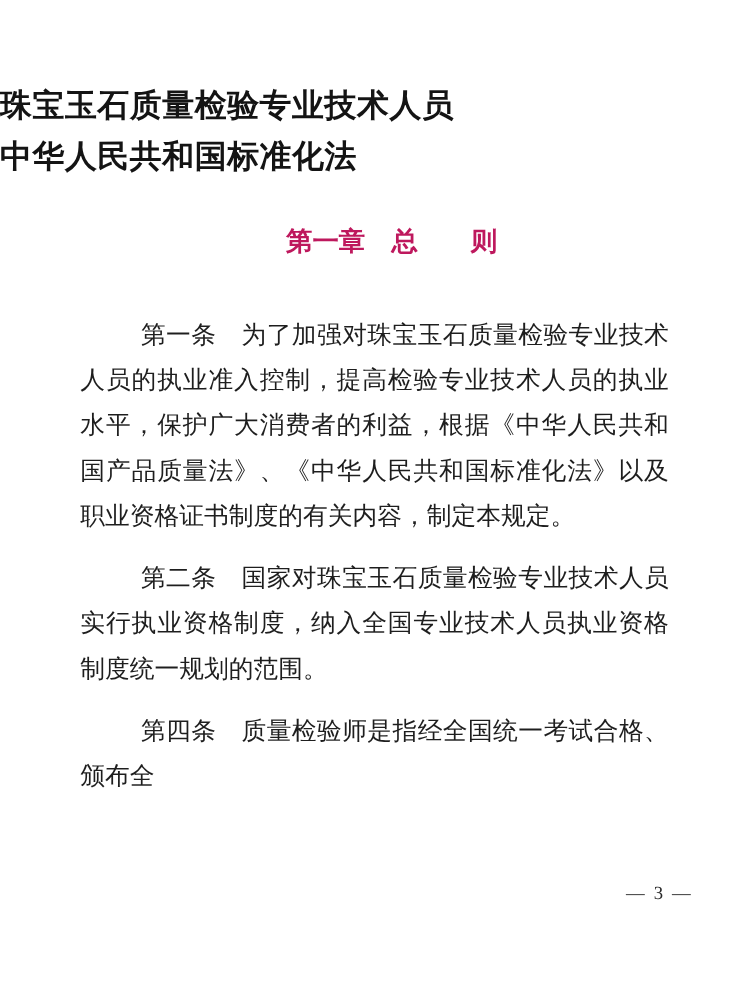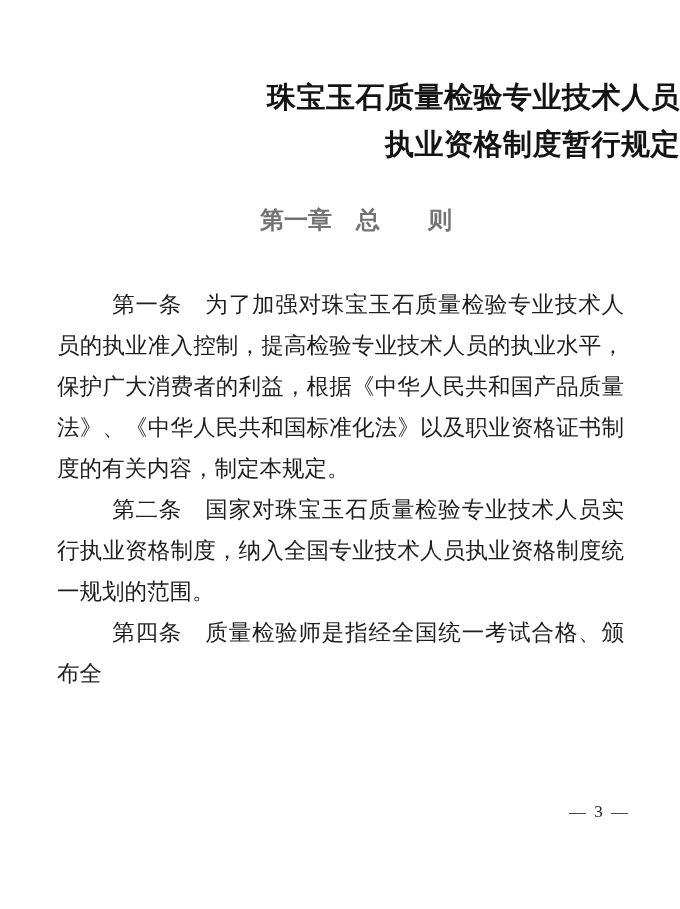--- a/index.html
+++ b/index.html
@@ -15,69 +15,69 @@
     color: #1b1b1b;
     font-family: "Liberation Serif", "DejaVu Serif", serif;
   }
   .page {
     position: absolute;
     inset: 0;
     background: #ffffff;
   }
   .doc-title {
     margin-top: 74px;
-    text-align: right;
-    font-family: Liberation Serif, serif;
+    text-align: left;
+    font-family: Liberation Mono, monospace;
     font-weight: 700;
     font-size: 29px;
     line-height: 47px;
     letter-spacing: 0.5px;
     color: #141414;
   }
   .chapter {
     margin-top: 38px;
     text-align: center;
     font-family: "Liberation Sans", "DejaVu Sans", sans-serif;
     font-weight: 700;
     font-size: 24px;
     line-height: 28px;
-    color: #737373;
+    color: #be185d;
     margin-left: 32px;
   }
   .doc-body {
     margin: 50px 56px 0 57px;
     font-size: 22.5px;
     line-height: 41px;
     text-align: justify;
     text-justify: inter-ideograph;
     color: #1e1e1e;
   }
   .doc-body p {
-    margin: 0;
+    margin: 16px;
     padding: 0;
     text-indent: 2.45em;
   }
   .page-number {
     position: absolute;
     top: 802px;
     right: 50px;
     font-size: 17px;
     letter-spacing: 2px;
     color: #2a2a2a;
     font-family: "Liberation Serif", "DejaVu Serif", serif;
   }
 </style>
 </head>
 <body>
 
 <div class="page">
 
   <div class="doc-title">
     <div class="title-line">珠宝玉石质量检验专业技术人员</div>
-    <div class="title-line">执业资格制度暂行规定</div>
+    <div class="title-line">中华人民共和国标准化法</div>
   </div>
 
   <div class="chapter">第一章　总　　则</div>
 
   <div class="doc-body">
     <p>第一条　为了加强对珠宝玉石质量检验专业技术人员的执业准入控制，提高检验专业技术人员的执业水平，保护广大消费者的利益，根据《中华人民共和国产品质量法》、《中华人民共和国标准化法》以及职业资格证书制度的有关内容，制定本规定。</p>
     <p>第二条　国家对珠宝玉石质量检验专业技术人员实行执业资格制度，纳入全国专业技术人员执业资格制度统一规划的范围。</p>
     <p>第四条　质量检验师是指经全国统一考试合格、颁布全</p>
   </div>
 

